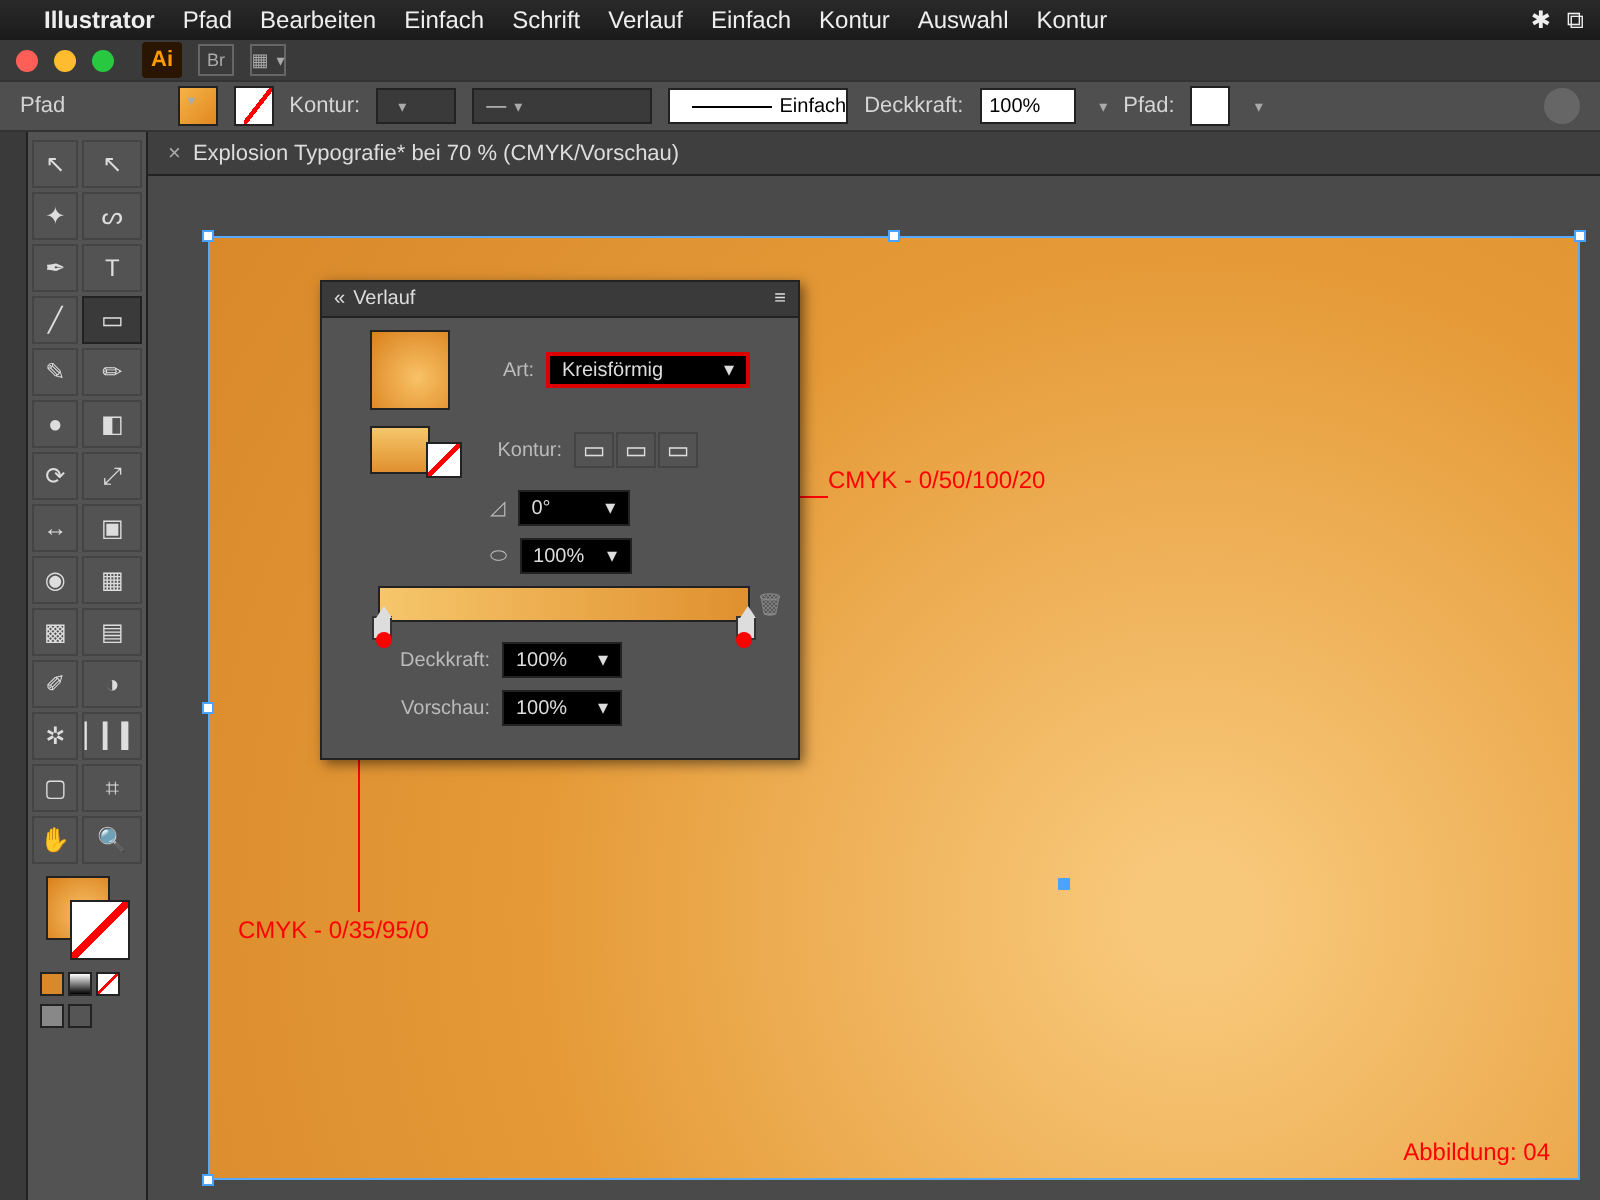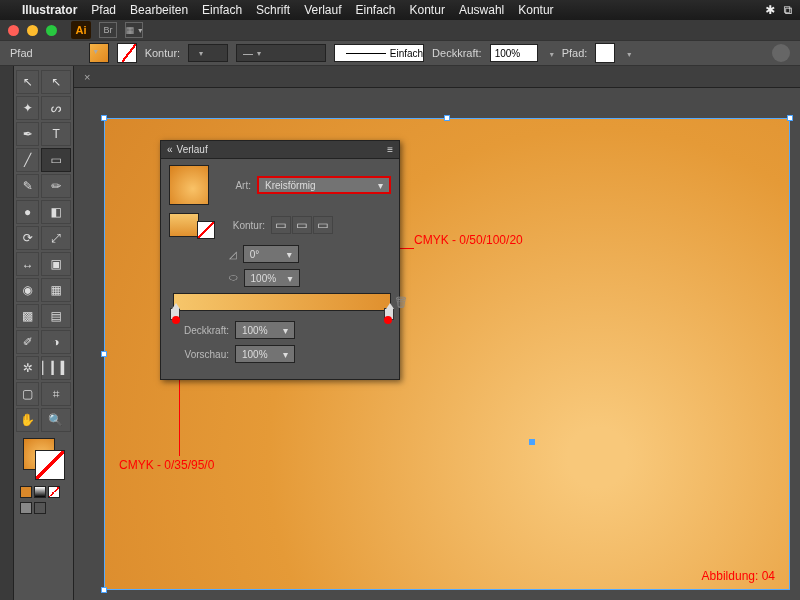--- a/index.html
+++ b/index.html
@@ -52,24 +52,24 @@
 .doctab .x { margin-right:6px; color:#aaa; }
 .canvas { position:absolute; left:74px; top:88px; right:0; bottom:0; background:#4a4a4a; }
 .artboard { position:absolute; left:30px; top:30px; right:10px; bottom:10px; background: radial-gradient(circle at 72% 72%, #f8c87a 5%, #e59a37 55%, #d9882a 100%); border:1px solid #55aaff;padding-left:48px; }
 .selhandle { position:absolute; width:6px; height:6px; background:#fff; border:1px solid #4aa3ff; }
 .centerpt { position:absolute; width:6px; height:6px; background:#4aa3ff; }
 
 
 .gpanel { position:absolute; left:160px; top:140px; width:240px; background:#535353; border:1px solid #222; box-shadow:2px 2px 6px rgba(0,0,0,.5); }
 .gpanel .titlebar2 { height:18px; background:#3a3a3a; display:flex; align-items:center; padding:0 6px; font-size:10px; color:#ddd; border-bottom:1px solid #222; }
 .gpanel .titlebar2 .closep { margin-right:4px; cursor:default; }
-.gpanel .body { padding:6px 8px 10px; }
+.gpanel .body { padding:6px 24px 10px; }
 .grow { display:flex; align-items:center; gap:6px; margin-bottom:6px; }
 .glabel { font-size:10px; color:#bbb; width:44px; text-align:right; }
-.gfield { background:#737373; border:1px solid #222; height:18px; display:flex; align-items:center; padding:0 6px; font-size:10px; color:#ddd; flex:1; }
+.gfield { background:#000000; border:1px solid #222; height:18px; display:flex; align-items:center; padding:0 6px; font-size:10px; color:#ddd; flex:1; }
 .redbox { border:2px solid #d00 !important; }
 .gprev { width:40px; height:40px; border:1px solid #222; background: radial-gradient(circle at 60% 60%, #f9c267, #d9801b);}
 .gradbar { height:18px; background: linear-gradient(to right, #f6c66b, #e0902e); border:1px solid #222; position:relative; margin:6px 0 10px 4px; }
 .gstop { position:absolute; bottom:-10px; width:10px; height:12px; background:#ddd; border:1px solid #333; }
 .gstop::before { content:""; position:absolute; top:-6px; left:1px; border-left:4px solid transparent; border-right:4px solid transparent; border-bottom:6px solid #ddd; }
 .reddot { position:absolute; width:8px; height:8px; background:red; border-radius:50%; }
 .annot { position:absolute; color:red; font-size:12px; font-weight:500; }
 .annot-line { position:absolute; background:red; }
 
 .figlabel { position:absolute; bottom:6px; right:14px; color:red; font-size:12px; }
@@ -172,20 +172,21 @@
       </div>
   </div>
   <div class="minirow">
     <div class="sw" style="background:#888"></div>
     <div class="sw" style="background:#555"></div>
   </div>
 </div>
 
 <div class="doctab">
   <span class="x">×</span>
+  <span>Explosion Typografie* bei 70 % (CMYK/Vorschau)</span>
 </div>
 
 <div class="canvas">
   <div class="artboard">
     <div class="selhandle" style="left:-4px; top:-4px"></div>
     <div class="selhandle" style="right:-4px; top:-4px"></div>
     <div class="selhandle" style="left:-4px; bottom:-4px"></div>
     <div class="selhandle" style="left:50%; top:-4px; margin-left:-3px"></div>
     <div class="selhandle" style="left:-4px; top:50%; margin-top:-3px"></div>
     <div class="centerpt" style="left:62%; top:68%;"></div>

